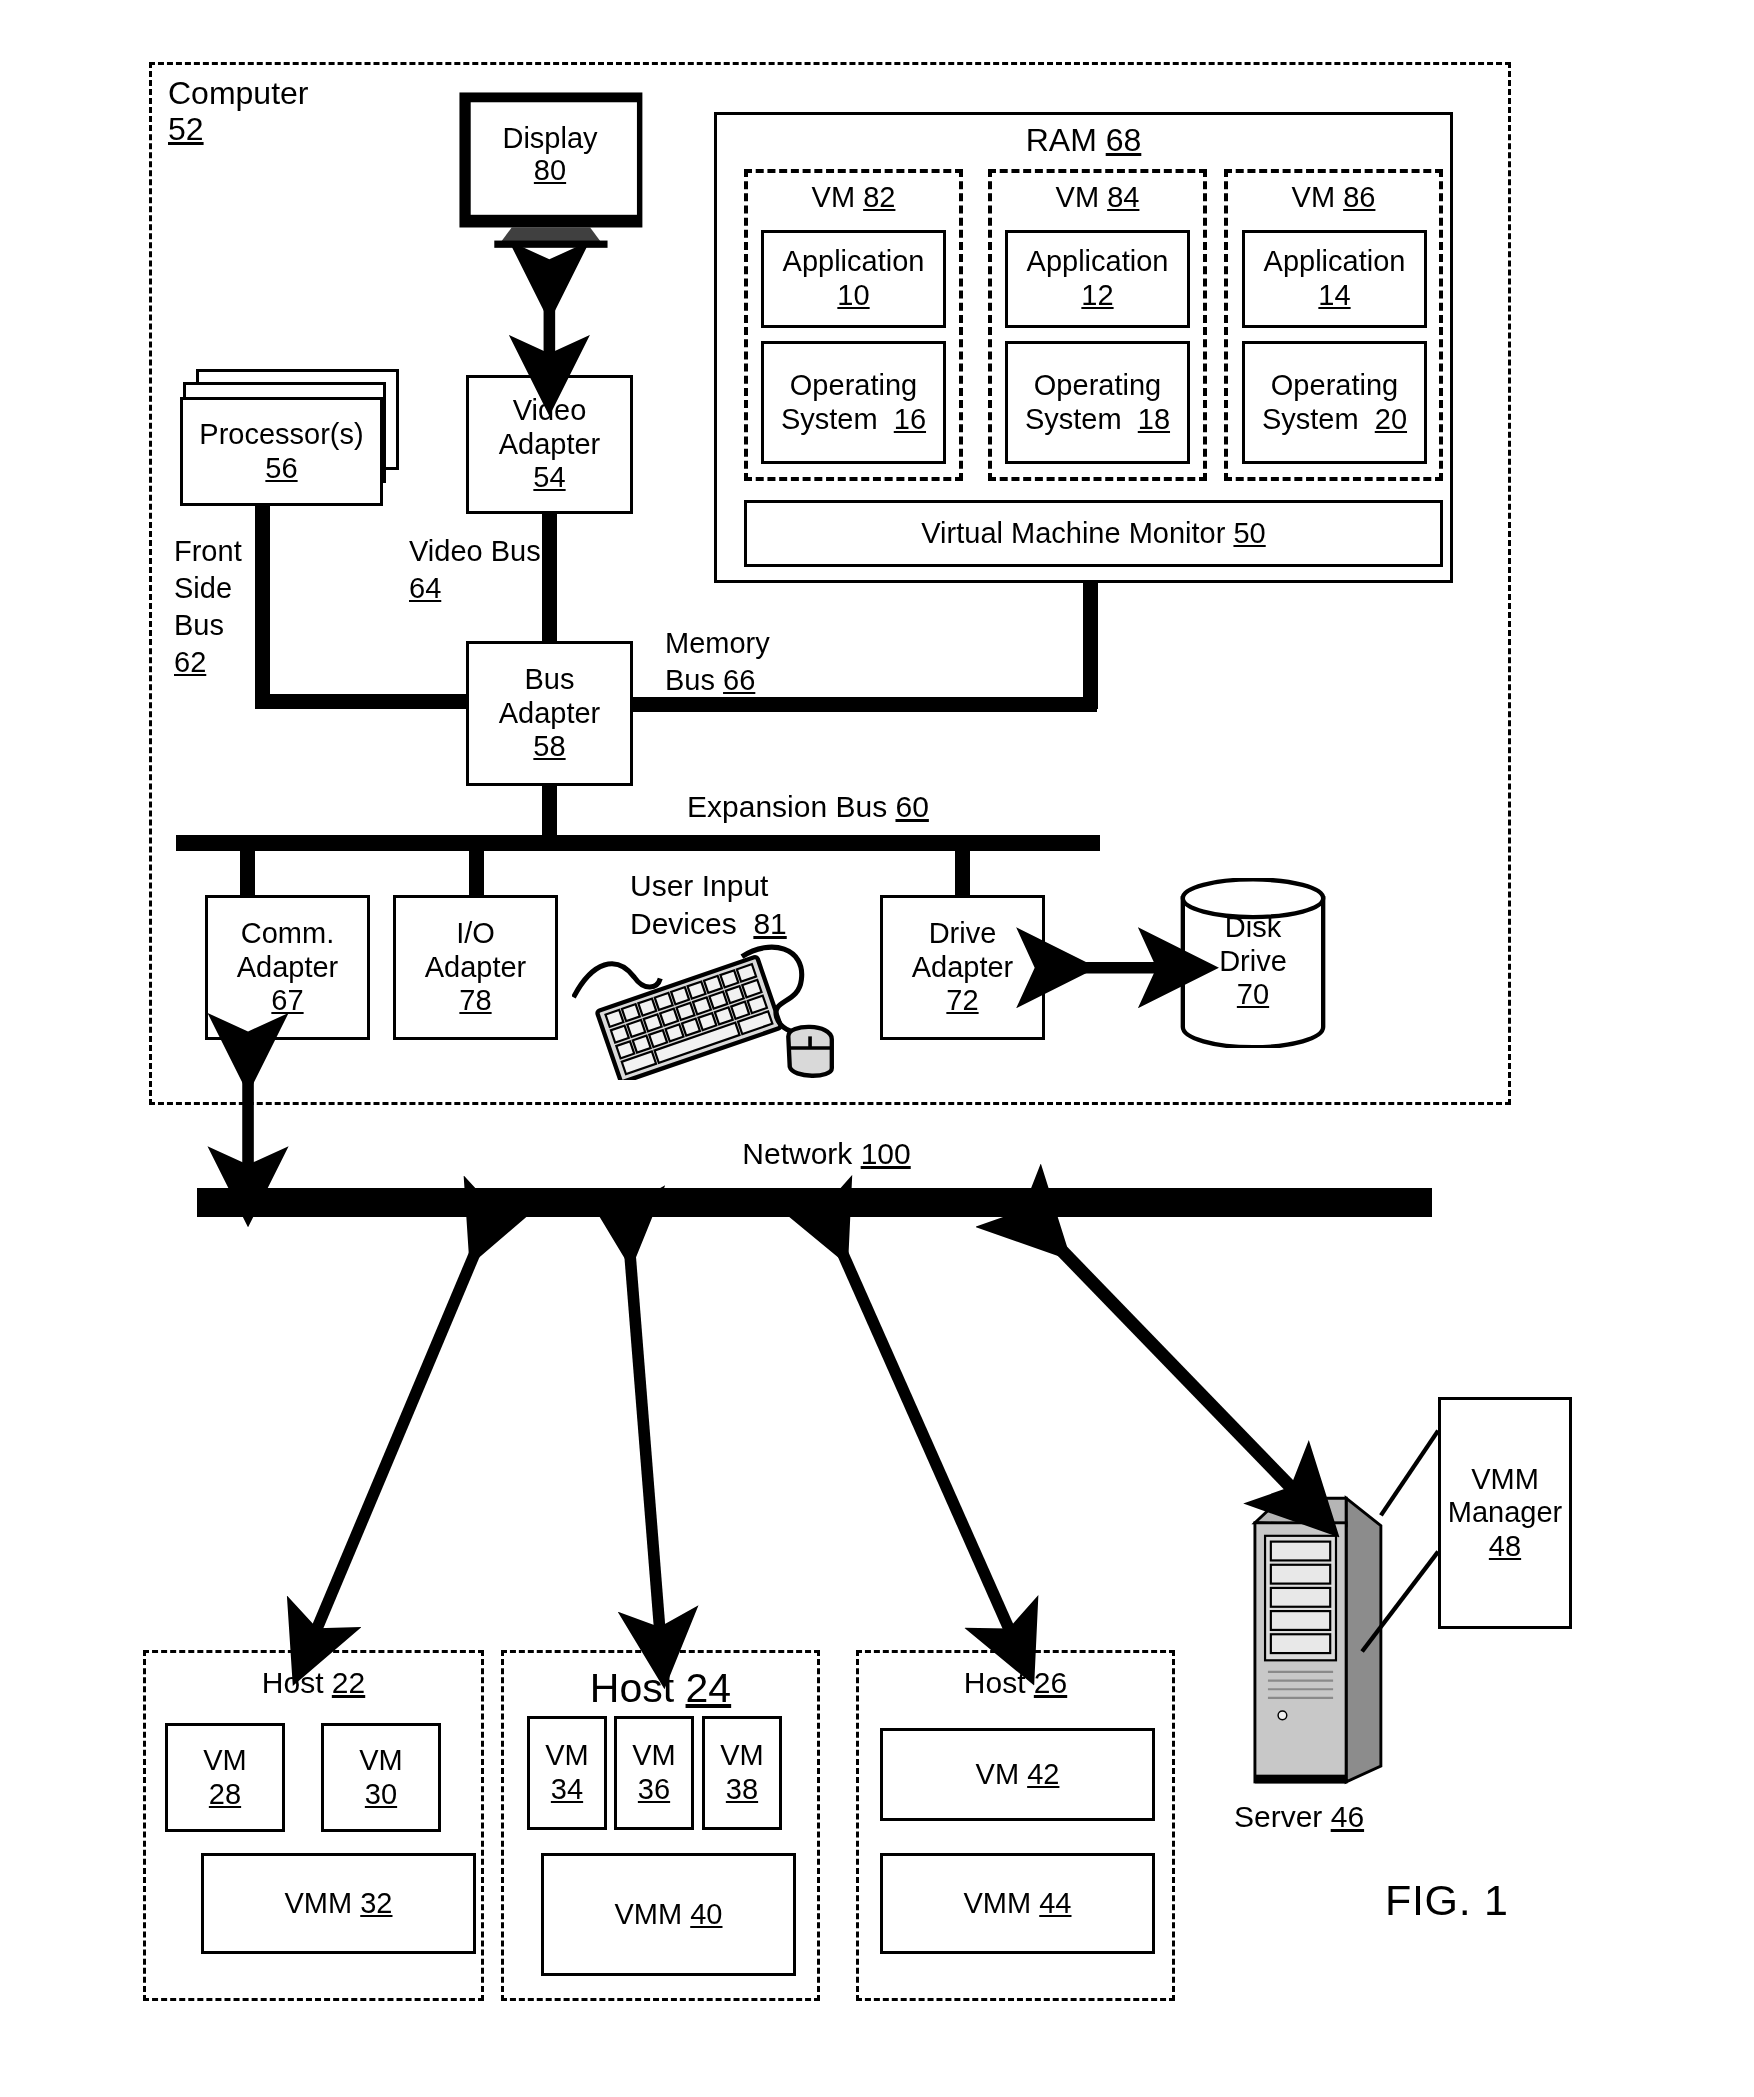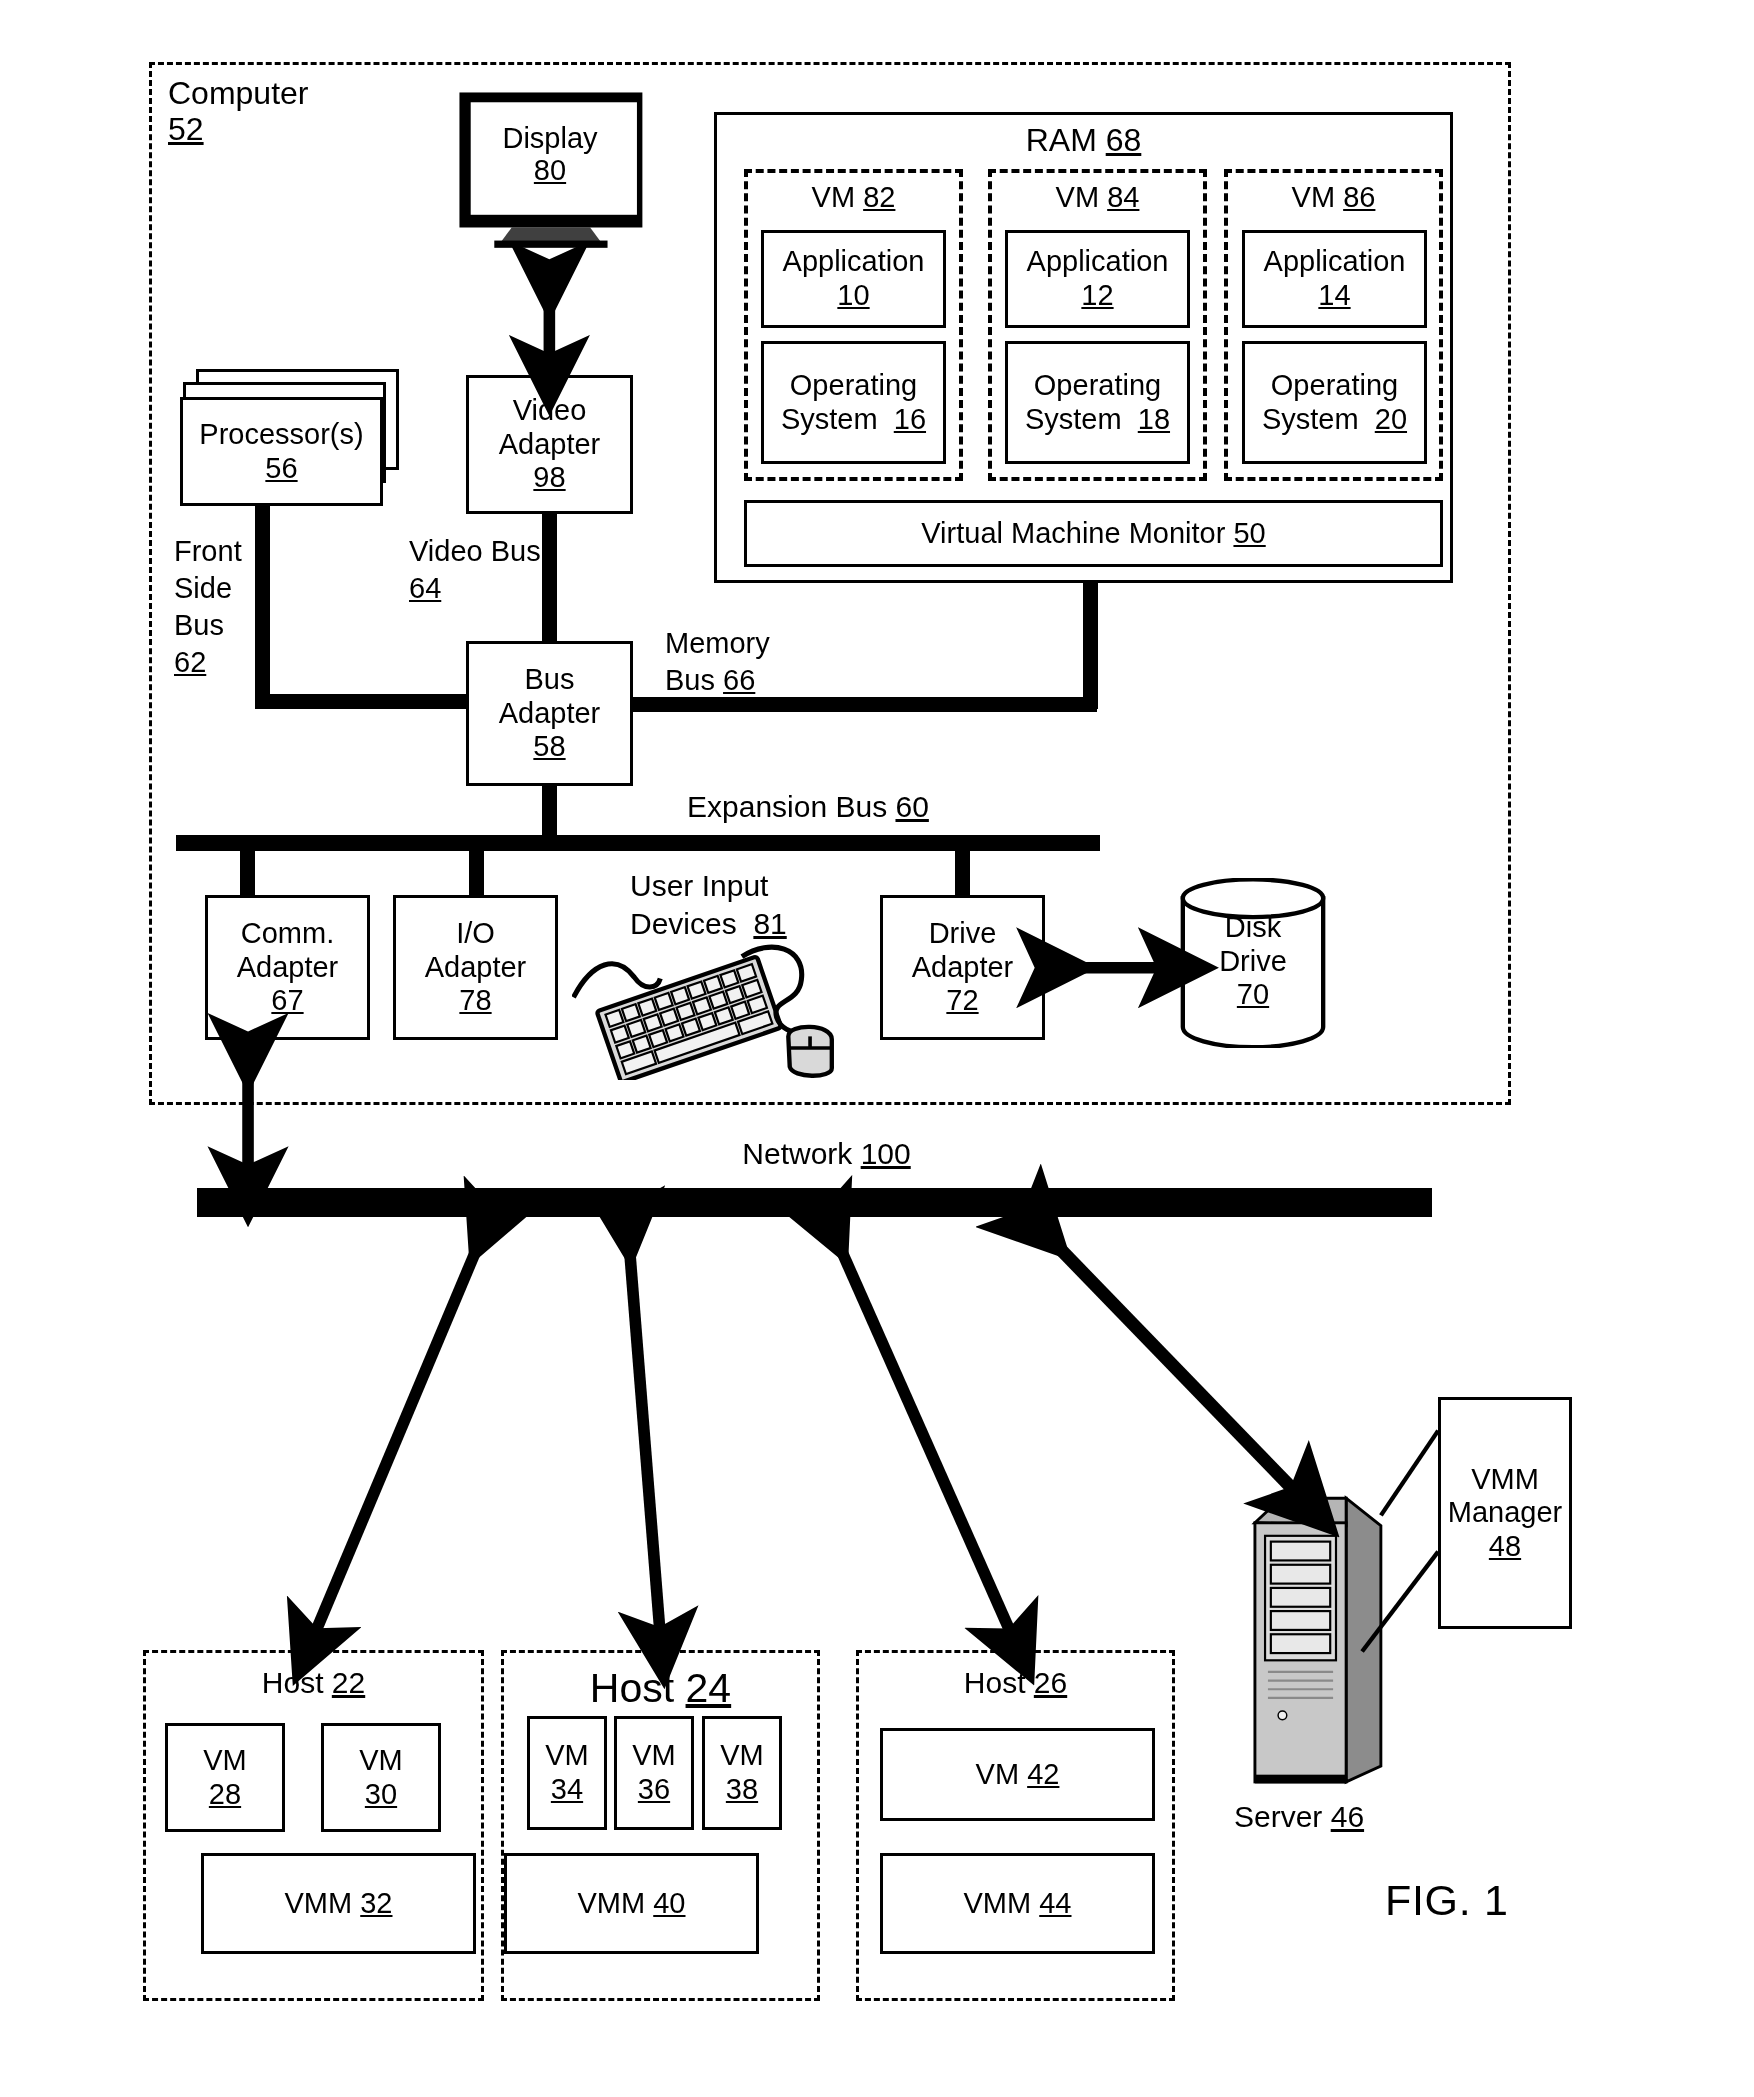--- a/index.html
+++ b/index.html
@@ -63,21 +63,21 @@
     <div class="lbl">
       <span>Processor(s)</span><br>
       <span class="u">56</span>
     </div>
   </div>
 
   <div class="box" style="left:466px;top:375px;width:167px;height:139px;">
     <div class="lbl">
       <span>Video</span><br>
       <span>Adapter</span><br>
-      <span class="u">98</span>
+      <span class="u">54</span>
     </div>
   </div>
 
   <div class="box" style="left:714px;top:112px;width:739px;height:471px;display:block;"></div>
 
   <div class="txt ctr" style="left:714px;top:123px;width:739px;font-size:32px;">
      <span>RAM</span>
      <span class="u">68</span>
   </div>
 
@@ -328,21 +328,21 @@
       <span>VM</span><br>
       <span class="u">36</span>
     </div>
   </div>
   <div class="box" style="left:702px;top:1716px;width:80px;height:114px;">
     <div class="lbl">
       <span>VM</span><br>
       <span class="u">38</span>
     </div>
   </div>
-  <div class="box" style="left:504px;top:1853px;width:255px;height:101px;">
+  <div class="box" style="left:541px;top:1853px;width:255px;height:123px;">
     <div class="lbl">
       <span>VMM</span>
       <span class="u">40</span>
     </div>
   </div>
 
   <div class="dashbox" style="left:856px;top:1650px;width:319px;height:351px;"></div>
   <div class="txt ctr" style="left:856px;top:1666px;width:319px;font-size:30px;">
     <span>Host</span>
     <span class="u">26</span>

